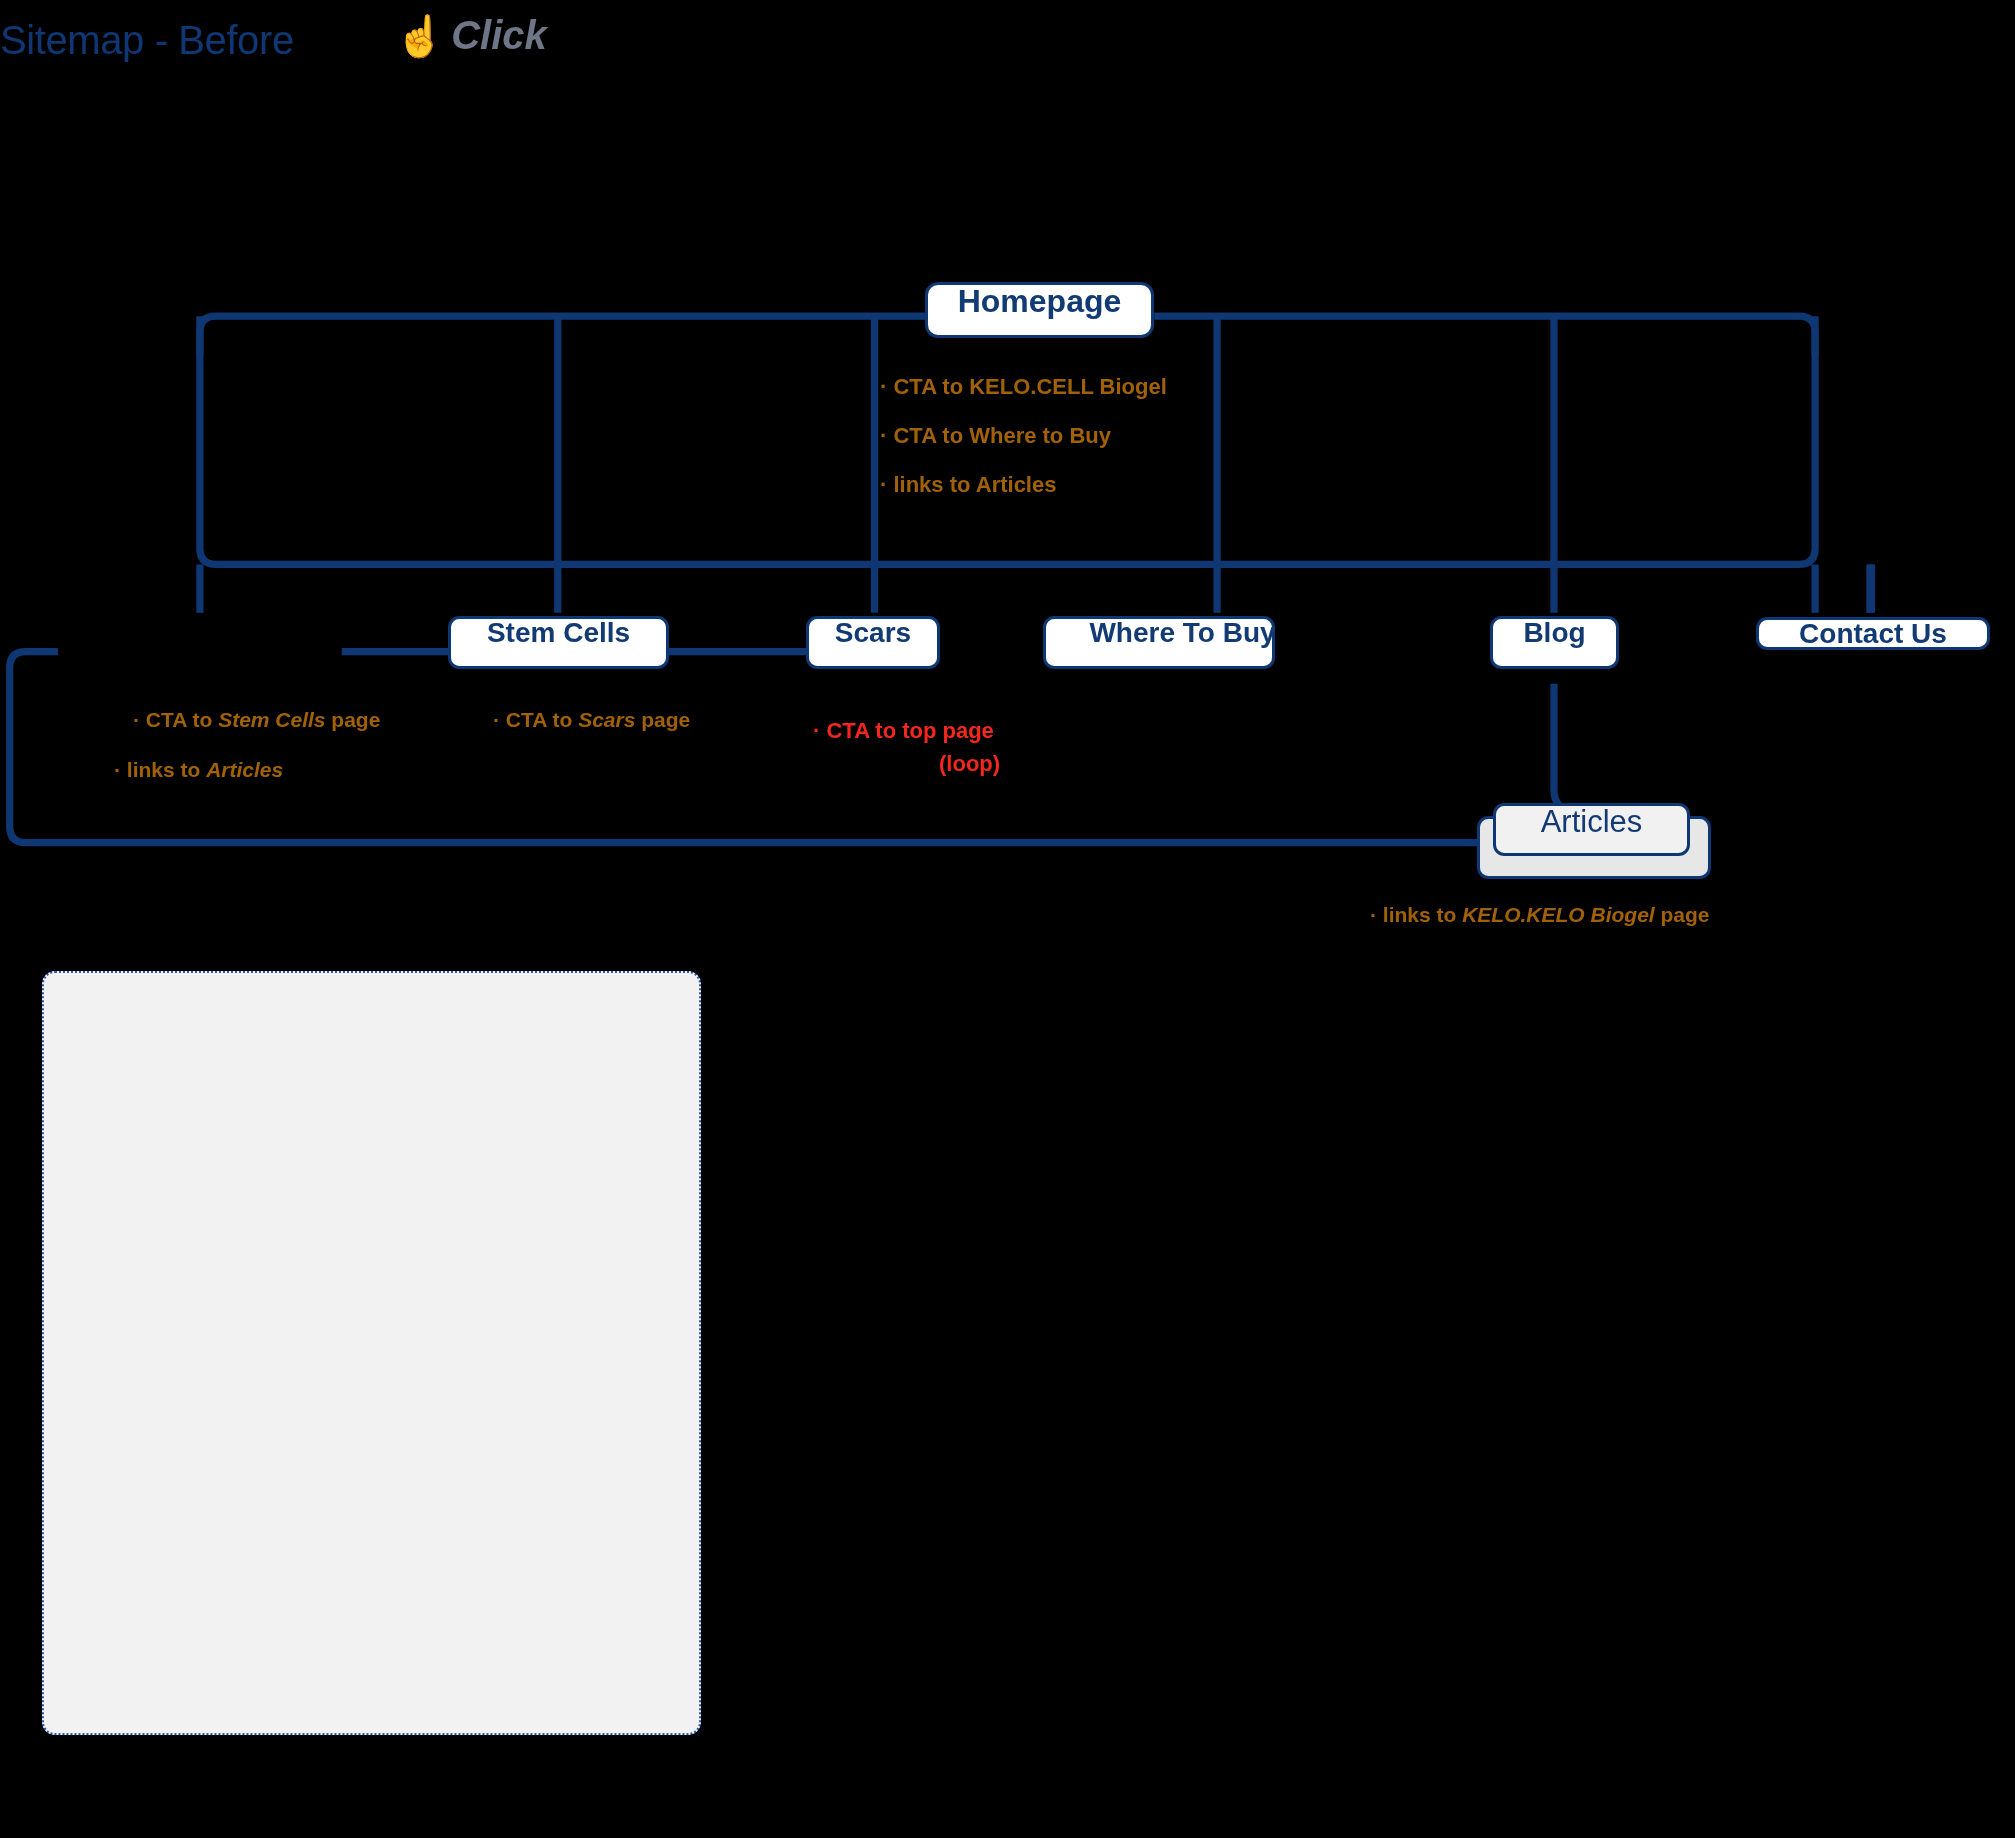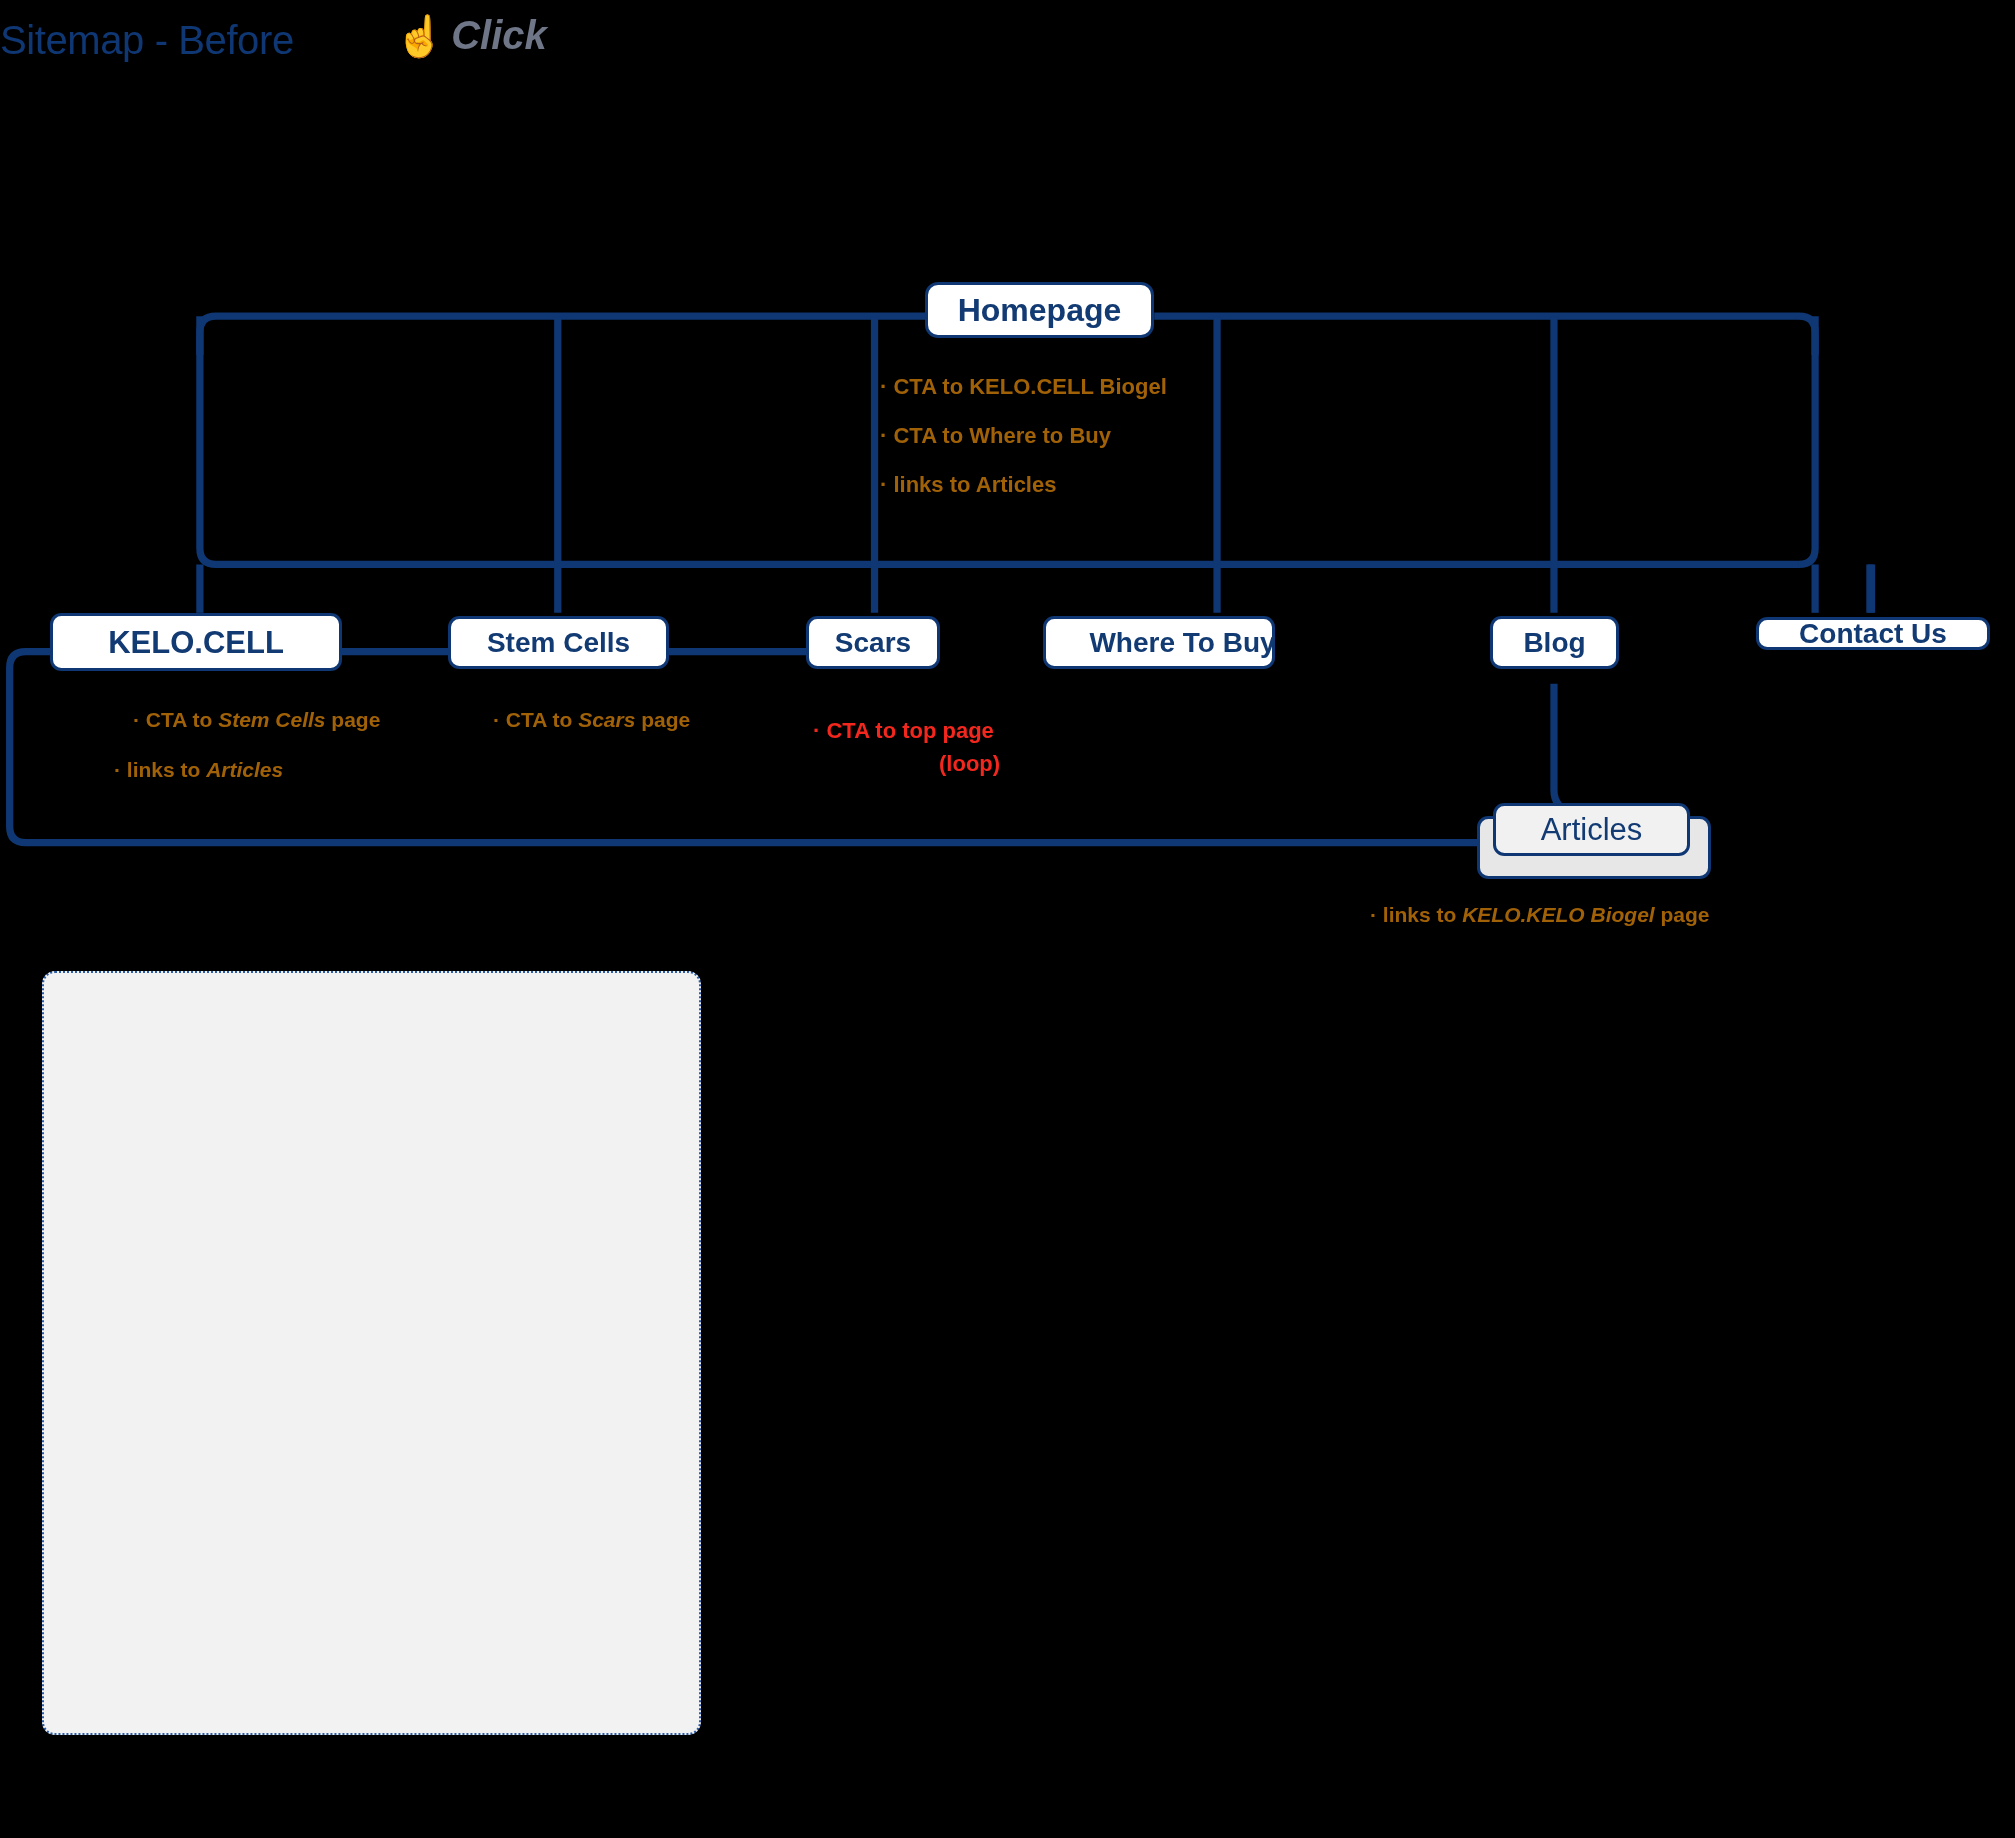--- a/index.html
+++ b/index.html
@@ -22,21 +22,21 @@
   .hdr-click-label{
     font-size:40px;font-style:italic;font-weight:700;color:#6E7687;white-space:nowrap;
   }
 
   
   #wires{position:absolute;left:0;top:0;width:2015px;height:1839px;pointer-events:none;}
 
   
   .node{
     position:absolute;background:#FFFFFF;border:3.2px solid #0F3773;border-radius:11.3px;
-    display:flex;align-items:center;justify-content:center;
+    display:flex;align-items:flex-start;justify-content:center;
     color:#123A73;font-weight:700;box-sizing:border-box;z-index:6;
   }
   .node-lbl{white-space:nowrap;line-height:1;}
 
   
   .stack-back{
     position:absolute;background:#E7E7E7;border:3.2px solid #0F3773;border-radius:11.3px;
     box-sizing:border-box;z-index:5;
   }
 
@@ -115,23 +115,20 @@
   </svg>
 
   <div class="node" style="left:925px;top:282px;width:229px;height:56px;border-radius:13px;">
     <span class="node-lbl" style="font-size:32px;">Homepage</span>
   </div>
 
   <div class="note" style="left:880px;top:376px;font-size:22px;">· CTA to KELO.CELL Biogel</div>
   <div class="note" style="left:880px;top:425px;font-size:22px;">· CTA to Where to Buy</div>
   <div class="note" style="left:880px;top:474px;font-size:22px;">· links to Articles</div>
 
-  <div class="node" style="left:50px;top:613px;width:292px;height:58px;">
-    <span class="node-lbl" style="font-size:31px;">KELO.CELL</span>
-  </div>
 
   <div class="node" style="left:448px;top:616px;width:221px;height:53px;">
     <span class="node-lbl" style="font-size:28px;">Stem Cells</span>
   </div>
 
   <div class="node" style="left:806px;top:616px;width:134px;height:53px;">
     <span class="node-lbl" style="font-size:28px;">Scars</span>
   </div>
 
   <div class="node" style="left:1043px;top:616px;width:232px;height:53px;padding-left:47px;">

